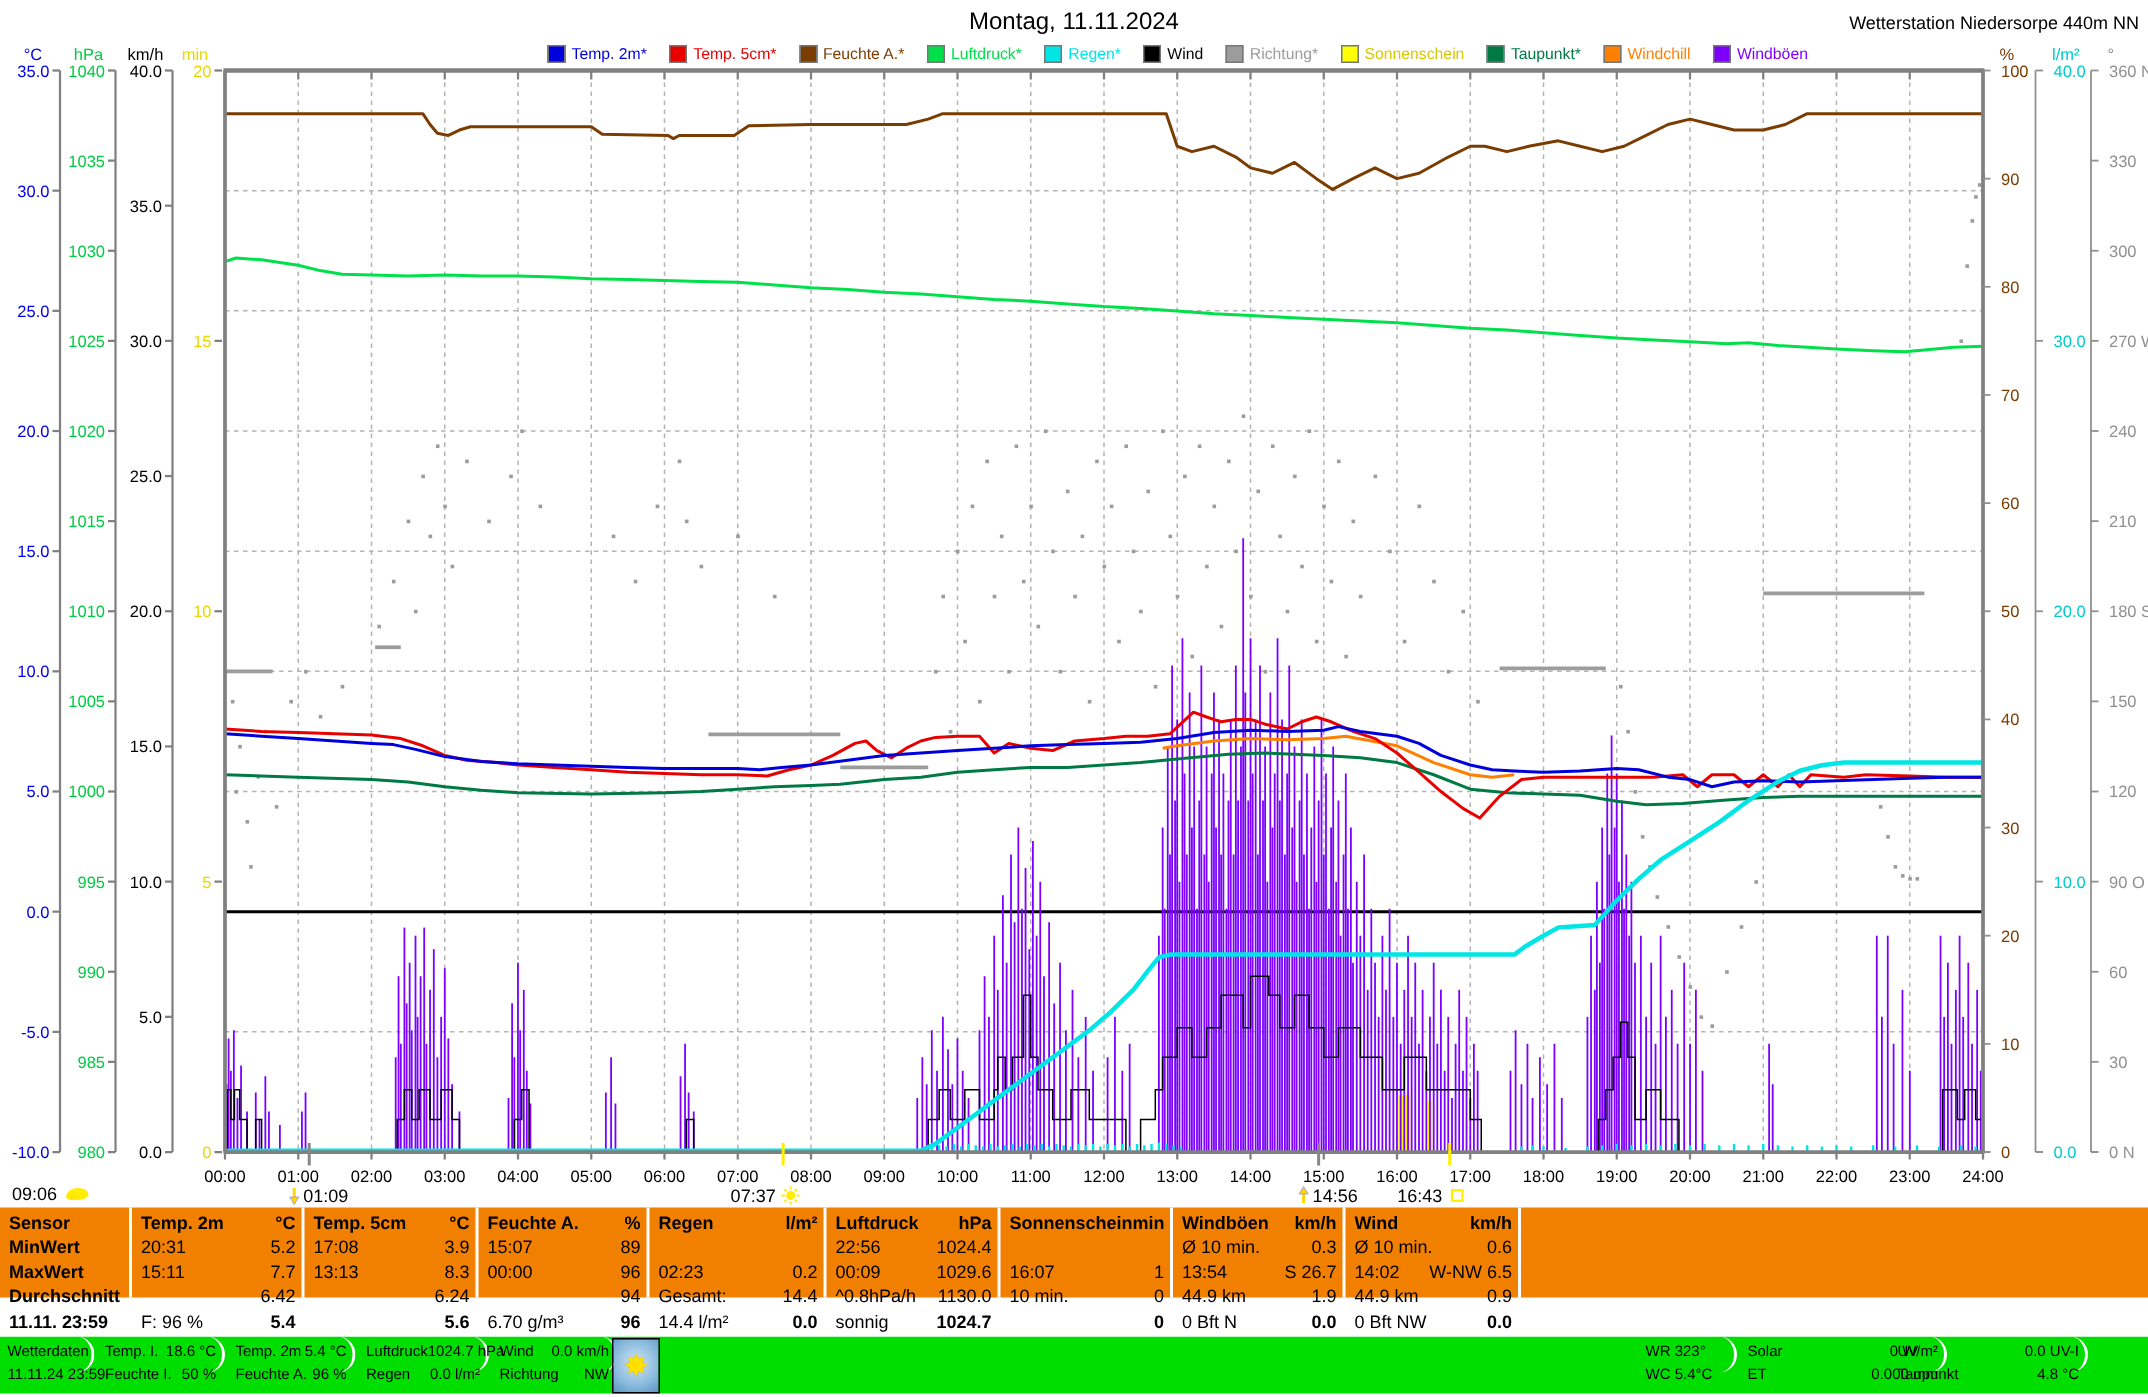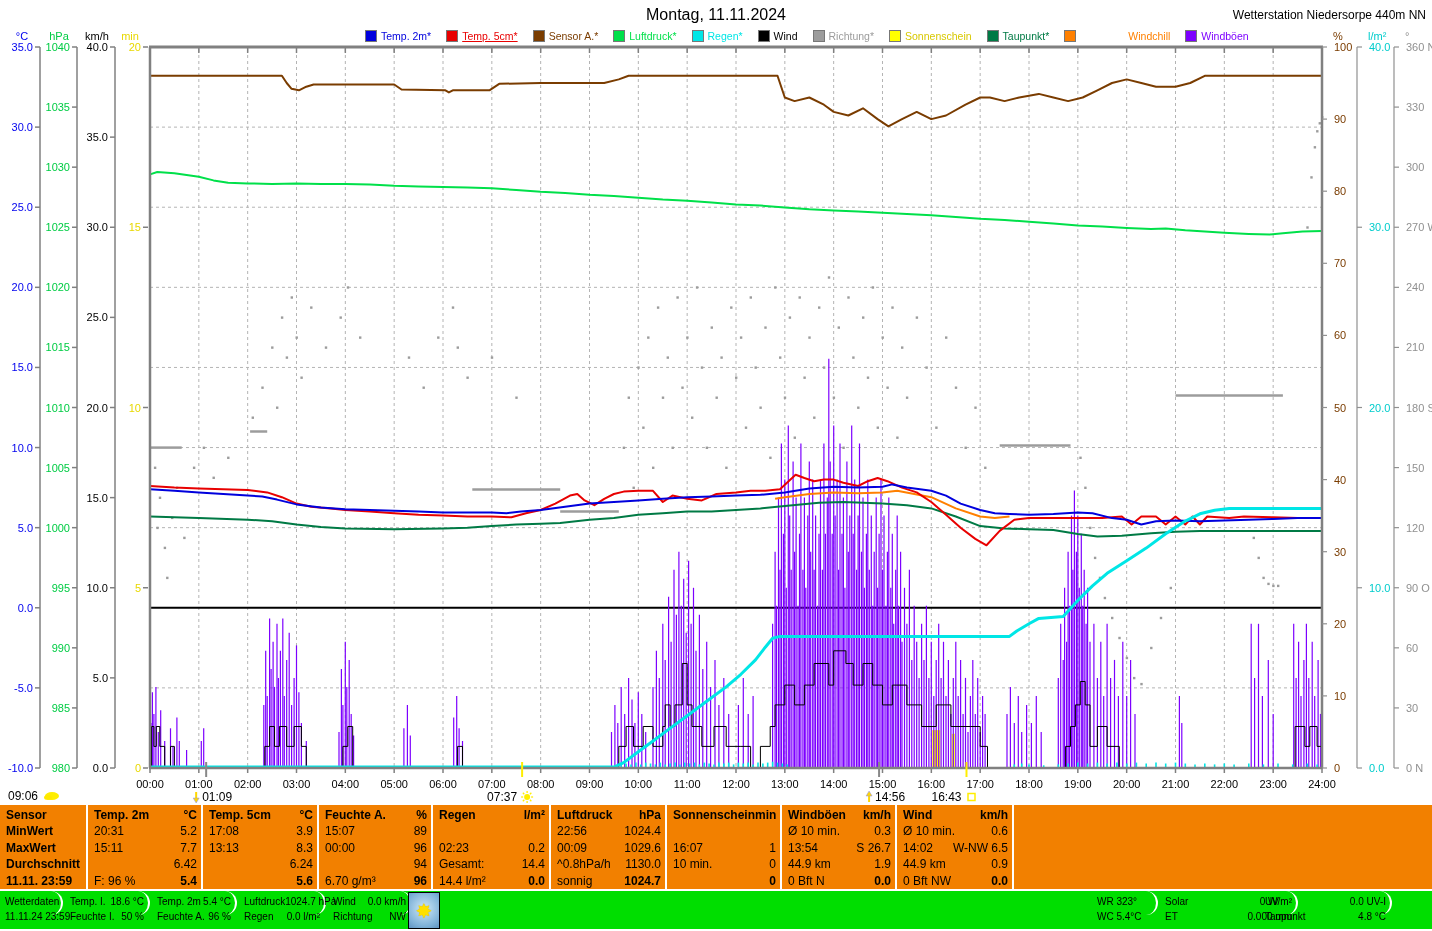--- a/index.html
+++ b/index.html
@@ -3,21 +3,21 @@
 <meta charset="utf-8">
 <style>
   html,body{margin:0;padding:0;background:#fff;}
   body{width:1432px;height:931px;position:relative;font-family:"Liberation Sans",sans-serif;color:#000;overflow:hidden;}
   #title{position:absolute;top:6px;left:0;width:100%;text-align:center;font-size:16px;}
   #station{position:absolute;top:8px;right:6px;font-size:12px;margin-left:48px;}
   #legend{position:absolute;top:30px;left:345px;display:flex;gap:15px;align-items:center;font-size:10.5px;white-space:nowrap;padding-left:20px;}
   .lgitem{display:flex;align-items:center;gap:4px;}
   .lgchip{width:10px;height:10px;border:1px solid #777;display:inline-block;}
   #chart-wrap{position:absolute;top:0;left:0;}
-  #tables{position:absolute;top:805px;left:0;width:1432px;height:84px;background:#F28000;display:flex;}
+  #tables{position:absolute;top:805px;left:0;width:1432px;height:60px;background:#F28000;display:flex;}
   .tcol{height:100%;box-sizing:border-box;padding:2px 4px 0 6px;font-size:12px;border-right:2px solid #fff;}
   .trow{display:flex;justify-content:space-between;height:16.4px;line-height:16.4px;white-space:nowrap;}
   .b{font-weight:bold;}
   .tfill{flex:1;border-right:none;}
   #statusbar{position:absolute;top:891px;left:0;width:1432px;height:38px;background:#00DE00;}
   .sbsec{position:absolute;top:0;height:24px;box-sizing:border-box;padding:3px 4px 0 5px;font-size:10px;border-right:2px solid #fff;border-radius:18px;}
   .sbrow{display:flex;justify-content:space-between;height:15px;line-height:15px;white-space:nowrap;}
   #sb-icon{position:absolute;top:1px;left:408px;width:30px;height:35px;border:1px solid #000;background:radial-gradient(circle at 50% 45%, #cfe8f8 0%, #7fb2d8 70%, #5f93c0 100%);display:flex;align-items:center;justify-content:center;}
   #sb-icon span{color:#ffe000;font-size:20px;line-height:20px;text-shadow:0 0 1px #c8a000;}
   .gap{position:absolute;left:0;width:1432px;background:#fff;}
@@ -27,25 +27,25 @@
 
 <div id="title">Montag, 11.11.2024</div>
 <div id="station">Wetterstation Niedersorpe 440m NN</div>
 <div id="legend">
     <span class="lgitem">
       <span class="lgchip" style="background: rgb(0, 0, 221);"></span>
       <span style="color: rgb(0, 0, 221);">Temp. 2m*</span>
     </span>
     <span class="lgitem">
       <span class="lgchip" style="background: rgb(232, 0, 0);"></span>
-      <span style="color: rgb(232, 0, 0); text-decoration: underline;">Temp. 5cm*</span>
+      <span style="color: rgb(232, 0, 0);">Temp. 5cm*</span>
     </span>
     <span class="lgitem">
       <span class="lgchip" style="background: rgb(122, 60, 0);"></span>
-      <span style="color: rgb(122, 60, 0);">Sensor A.*</span>
+      <span style="color: rgb(122, 60, 0);">Feuchte A.*</span>
     </span>
     <span class="lgitem">
       <span class="lgchip" style="background: rgb(0, 224, 74);"></span>
       <span style="color: rgb(0, 224, 74);">Luftdruck*</span>
     </span>
     <span class="lgitem">
       <span class="lgchip" style="background: rgb(0, 230, 230);"></span>
       <span style="color: rgb(0, 230, 230);">Regen*</span>
     </span>
     <span class="lgitem">
@@ -59,21 +59,21 @@
     <span class="lgitem">
       <span class="lgchip" style="background: rgb(255, 255, 0);"></span>
       <span style="color: rgb(216, 200, 0);">Sonnenschein</span>
     </span>
     <span class="lgitem">
       <span class="lgchip" style="background: rgb(0, 122, 69);"></span>
       <span style="color: rgb(0, 122, 69);">Taupunkt*</span>
     </span>
     <span class="lgitem">
       <span class="lgchip" style="background: rgb(255, 128, 0);"></span>
-      <span style="color: rgb(255, 128, 0); margin-left: 48px;">Windchill</span>
+      <span style="color: rgb(255, 128, 0);">Windchill</span>
     </span>
     <span class="lgitem">
       <span class="lgchip" style="background: rgb(125, 0, 255);"></span>
       <span style="color: rgb(125, 0, 255);">Windböen</span>
     </span>
   </div>
 <div id="chart-wrap"><svg width="1432" height="805" viewBox="0 0 1432 805" font-family="Liberation Sans, sans-serif">
       <line x1="198.83333333333334" y1="49" x2="198.83333333333334" y2="768" stroke="#b4b4b4" stroke-width="1" stroke-dasharray="3,3"></line>
       <line x1="247.66666666666669" y1="49" x2="247.66666666666669" y2="768" stroke="#b4b4b4" stroke-width="1" stroke-dasharray="3,3"></line>
       <line x1="296.5" y1="49" x2="296.5" y2="768" stroke="#b4b4b4" stroke-width="1" stroke-dasharray="3,3"></line>

